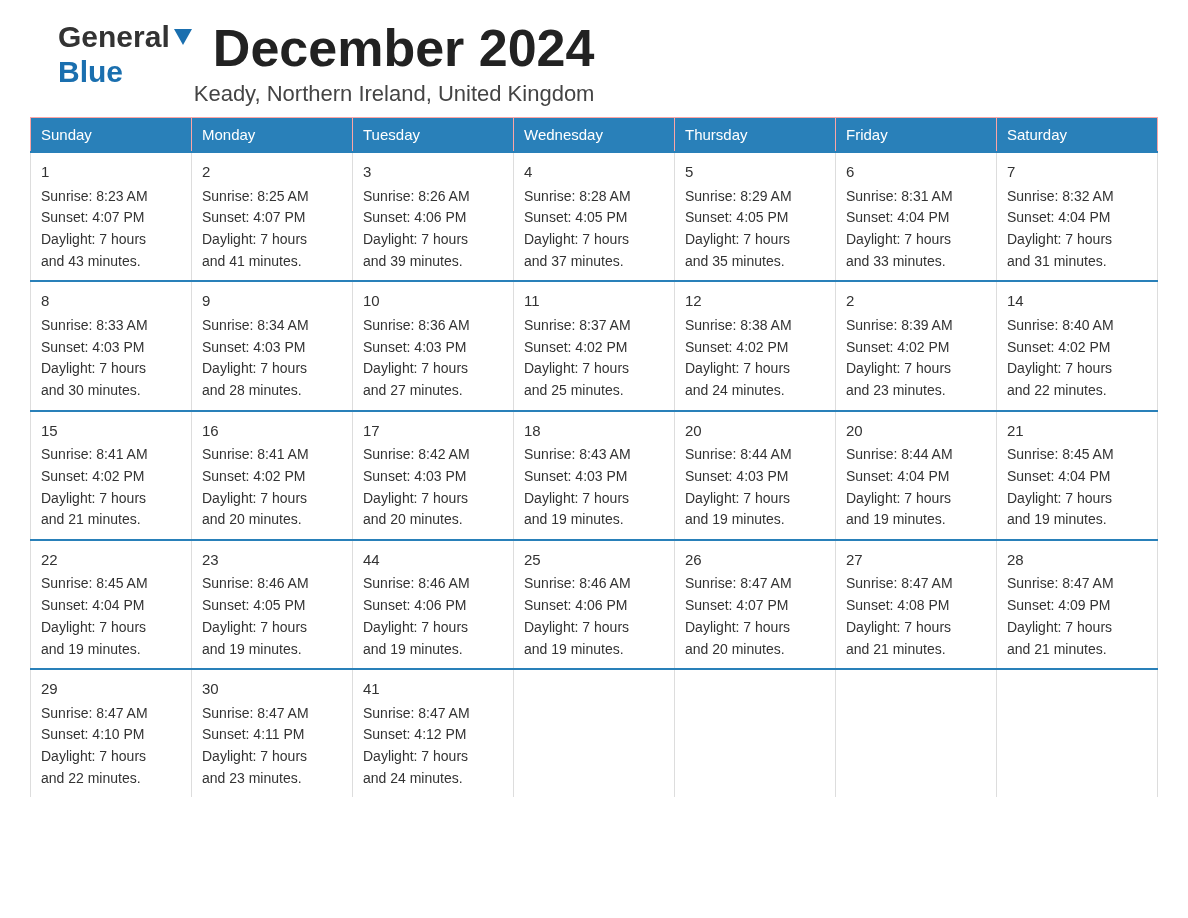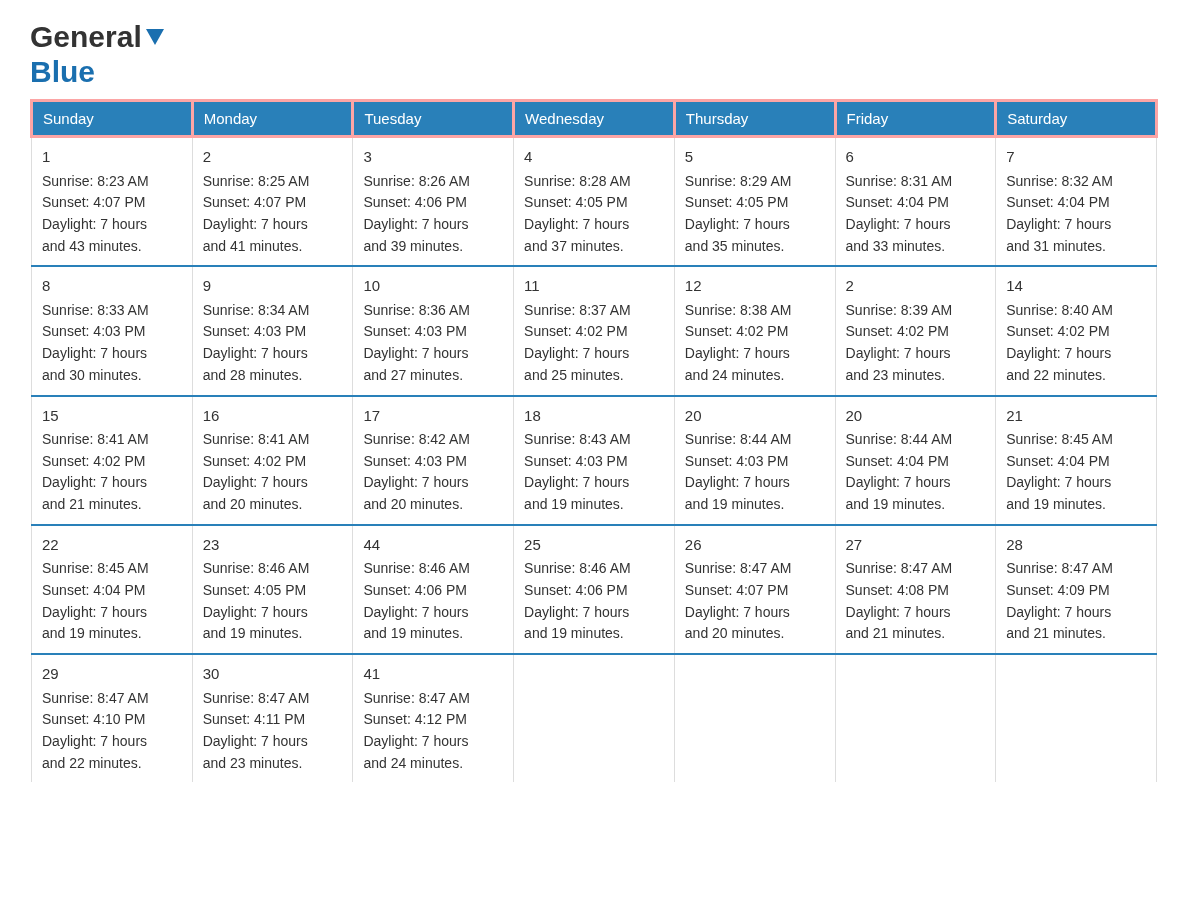--- a/index.html
+++ b/index.html
@@ -8,20 +8,21 @@
       background: #fff;
       width: 1188px;
       min-height: 918px;
       padding: 20px 30px;
     }
     .header-row {
       display: flex;
       justify-content: flex-start;
       align-items: flex-start;
       margin-bottom: 10px;
+      margin-left: 28px;
     }
     .logo {
       display: flex;
       flex-direction: column;
       align-items: flex-start;
     }
     .title-section {
       text-align: right;
     }
     .month-title {
@@ -40,21 +41,21 @@
       border-collapse: collapse;
       margin-top: 10px;
     }
     .calendar-table th {
       background-color: #2980b9;
       color: #fff;
       font-size: 15px;
       font-weight: normal;
       padding: 8px 10px;
       text-align: left;
-      border: 3px solid #fca5a5;
+      border: 1px solid #fca5a5;
     }
     .calendar-table td {
       vertical-align: top;
       padding: 8px 10px;
       border: 1px solid #ccc;
       width: 14.28%;
       font-size: 13px;
       color: #333;
       line-height: 1.5;
     }
@@ -97,20 +98,24 @@
     <div style="display:flex; align-items:center;">
       <span class="logo-text logo-line1">General</span>
       <svg width="22" height="22" viewBox="0 0 22 22" style="margin-left:2px; margin-top:-2px;">
         <polygon points="2,4 20,4 11,20" fill="#1a6faf"></polygon>
       </svg>
     </div>
     <div>
       <span class="logo-text logo-line2">Blue</span>
     </div>
   </div>
+  <div class="title-section">
+    <div class="month-title">December 2024</div>
+    <div class="location-title">Keady, Northern Ireland, United Kingdom</div>
+  </div>
 </div>
 
 <table class="calendar-table">
   <thead>
     <tr>
       <th>Sunday</th>
       <th>Monday</th>
       <th>Tuesday</th>
       <th>Wednesday</th>
       <th>Thursday</th>

